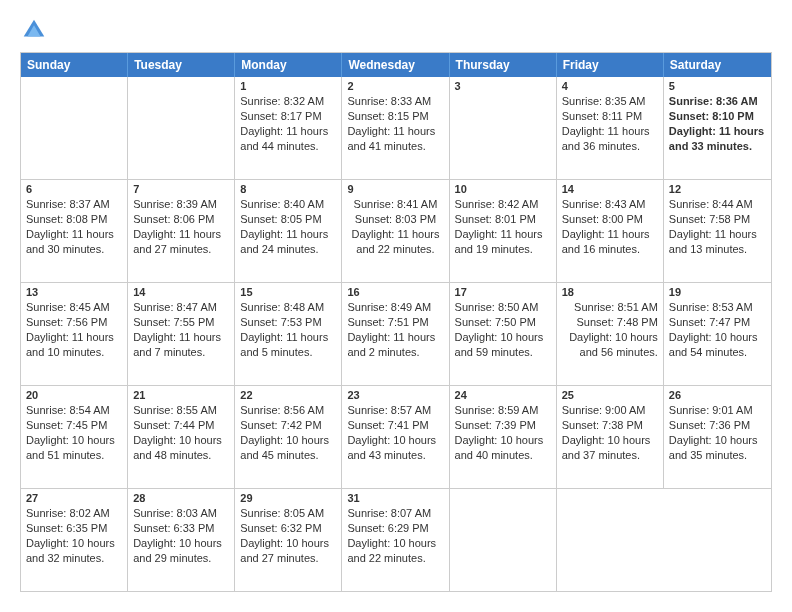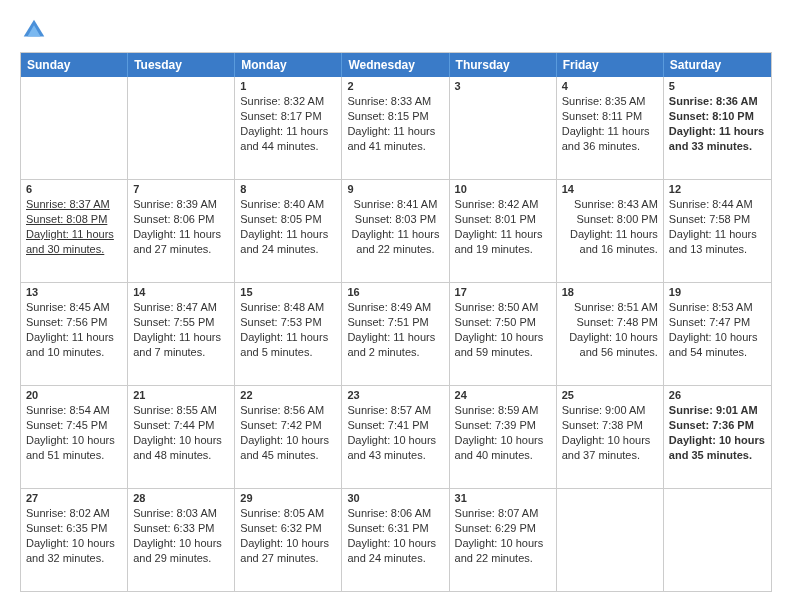--- a/index.html
+++ b/index.html
@@ -174,21 +174,21 @@
           <div class="cal-cell">
             <span class="day-num">5</span>
             <div class="cell-text" style="white-space: pre-line; font-weight: bold;">Sunrise: 8:36 AM
 Sunset: 8:10 PM
 Daylight: 11 hours and 33 minutes.</div>
           </div>
         </div>
         <div class="cal-row">
           <div class="cal-cell">
             <span class="day-num">6</span>
-            <div class="cell-text" style="white-space: pre-line; text-decoration: underline;">Sunrise: 8:37 AM
+            <div class="cell-text" style="white-space: pre-line;">Sunrise: 8:37 AM
 Sunset: 8:08 PM
 Daylight: 11 hours and 30 minutes.</div>
           </div>
           <div class="cal-cell">
             <span class="day-num">7</span>
             <div class="cell-text" style="white-space: pre-line;">Sunrise: 8:39 AM
 Sunset: 8:06 PM
 Daylight: 11 hours and 27 minutes.</div>
           </div>
           <div class="cal-cell">
@@ -204,21 +204,21 @@
 Daylight: 11 hours and 22 minutes.</div>
           </div>
           <div class="cal-cell">
             <span class="day-num">10</span>
             <div class="cell-text" style="white-space: pre-line;">Sunrise: 8:42 AM
 Sunset: 8:01 PM
 Daylight: 11 hours and 19 minutes.</div>
           </div>
           <div class="cal-cell">
             <span class="day-num">14</span>
-            <div class="cell-text" style="white-space: pre-line; text-align: right;">Sunrise: 8:43 AM
+            <div class="cell-text" style="white-space: pre-line;">Sunrise: 8:43 AM
 Sunset: 8:00 PM
 Daylight: 11 hours and 16 minutes.</div>
           </div>
           <div class="cal-cell">
             <span class="day-num">12</span>
             <div class="cell-text" style="white-space: pre-line;">Sunrise: 8:44 AM
 Sunset: 7:58 PM
 Daylight: 11 hours and 13 minutes.</div>
           </div>
         </div>
@@ -298,21 +298,21 @@
 Daylight: 10 hours and 40 minutes.</div>
           </div>
           <div class="cal-cell">
             <span class="day-num">25</span>
             <div class="cell-text" style="white-space: pre-line;">Sunrise: 9:00 AM
 Sunset: 7:38 PM
 Daylight: 10 hours and 37 minutes.</div>
           </div>
           <div class="cal-cell">
             <span class="day-num">26</span>
-            <div class="cell-text" style="white-space: pre-line; font-weight: bold;">Sunrise: 9:01 AM
+            <div class="cell-text" style="white-space: pre-line;">Sunrise: 9:01 AM
 Sunset: 7:36 PM
 Daylight: 10 hours and 35 minutes.</div>
           </div>
         </div>
         <div class="cal-row">
           <div class="cal-cell">
             <span class="day-num">27</span>
             <div class="cell-text" style="white-space: pre-line;">Sunrise: 8:02 AM
 Sunset: 6:35 PM
 Daylight: 10 hours and 32 minutes.</div>
@@ -321,26 +321,20 @@
             <span class="day-num">28</span>
             <div class="cell-text" style="white-space: pre-line;">Sunrise: 8:03 AM
 Sunset: 6:33 PM
 Daylight: 10 hours and 29 minutes.</div>
           </div>
           <div class="cal-cell">
             <span class="day-num">29</span>
             <div class="cell-text" style="white-space: pre-line;">Sunrise: 8:05 AM
 Sunset: 6:32 PM
 Daylight: 10 hours and 27 minutes.</div>
-          </div>
-          <div class="cal-cell">
-            <span class="day-num">30</span>
-            <div class="cell-text" style="white-space: pre-line;">Sunrise: 8:06 AM
-Sunset: 6:31 PM
-Daylight: 10 hours and 24 minutes.</div>
           </div>
           <div class="cal-cell">
             <span class="day-num">31</span>
             <div class="cell-text" style="white-space: pre-line;">Sunrise: 8:07 AM
 Sunset: 6:29 PM
 Daylight: 10 hours and 22 minutes.</div>
           </div>
           <div class="cal-cell empty"></div>
           <div class="cal-cell empty"></div>
         </div>

